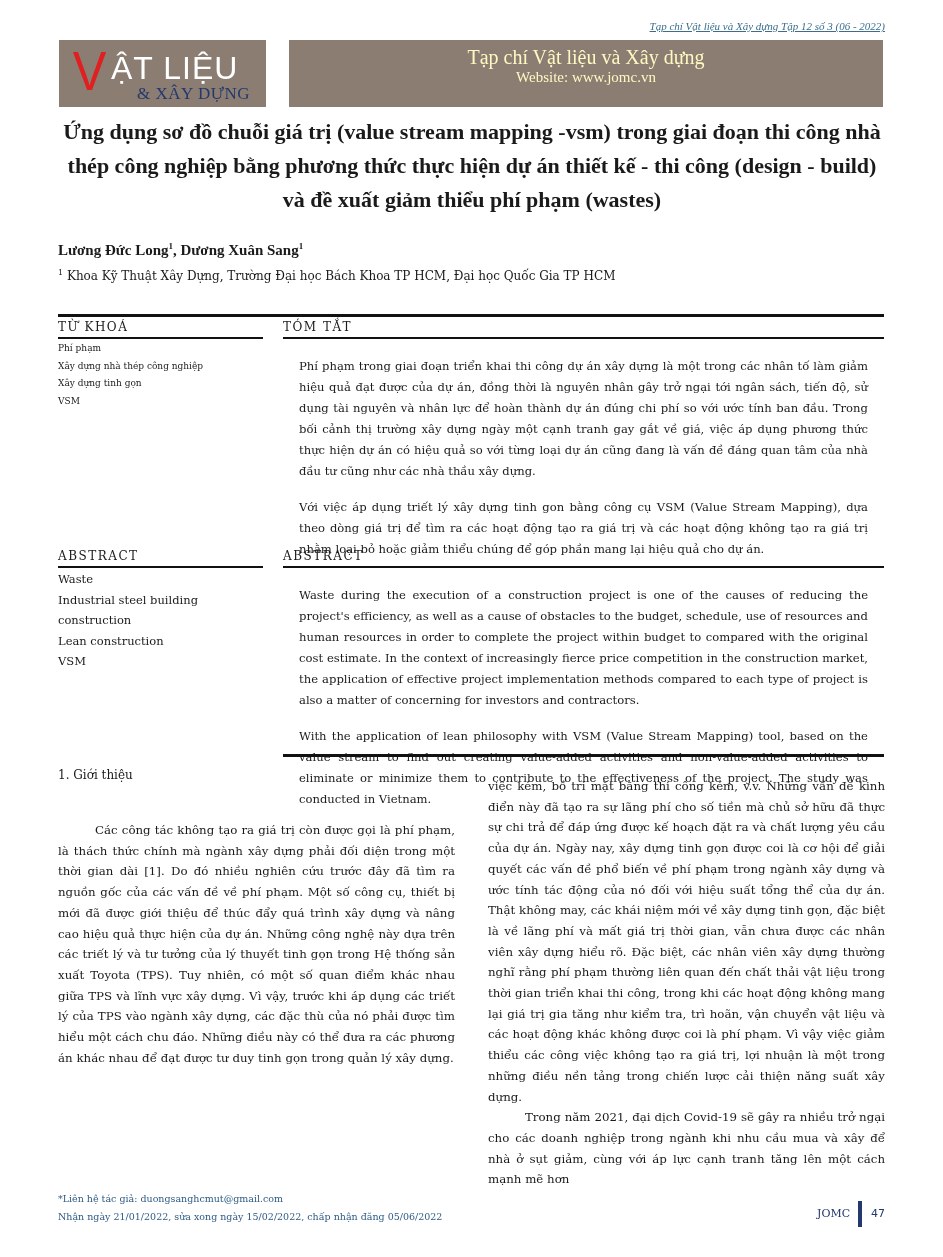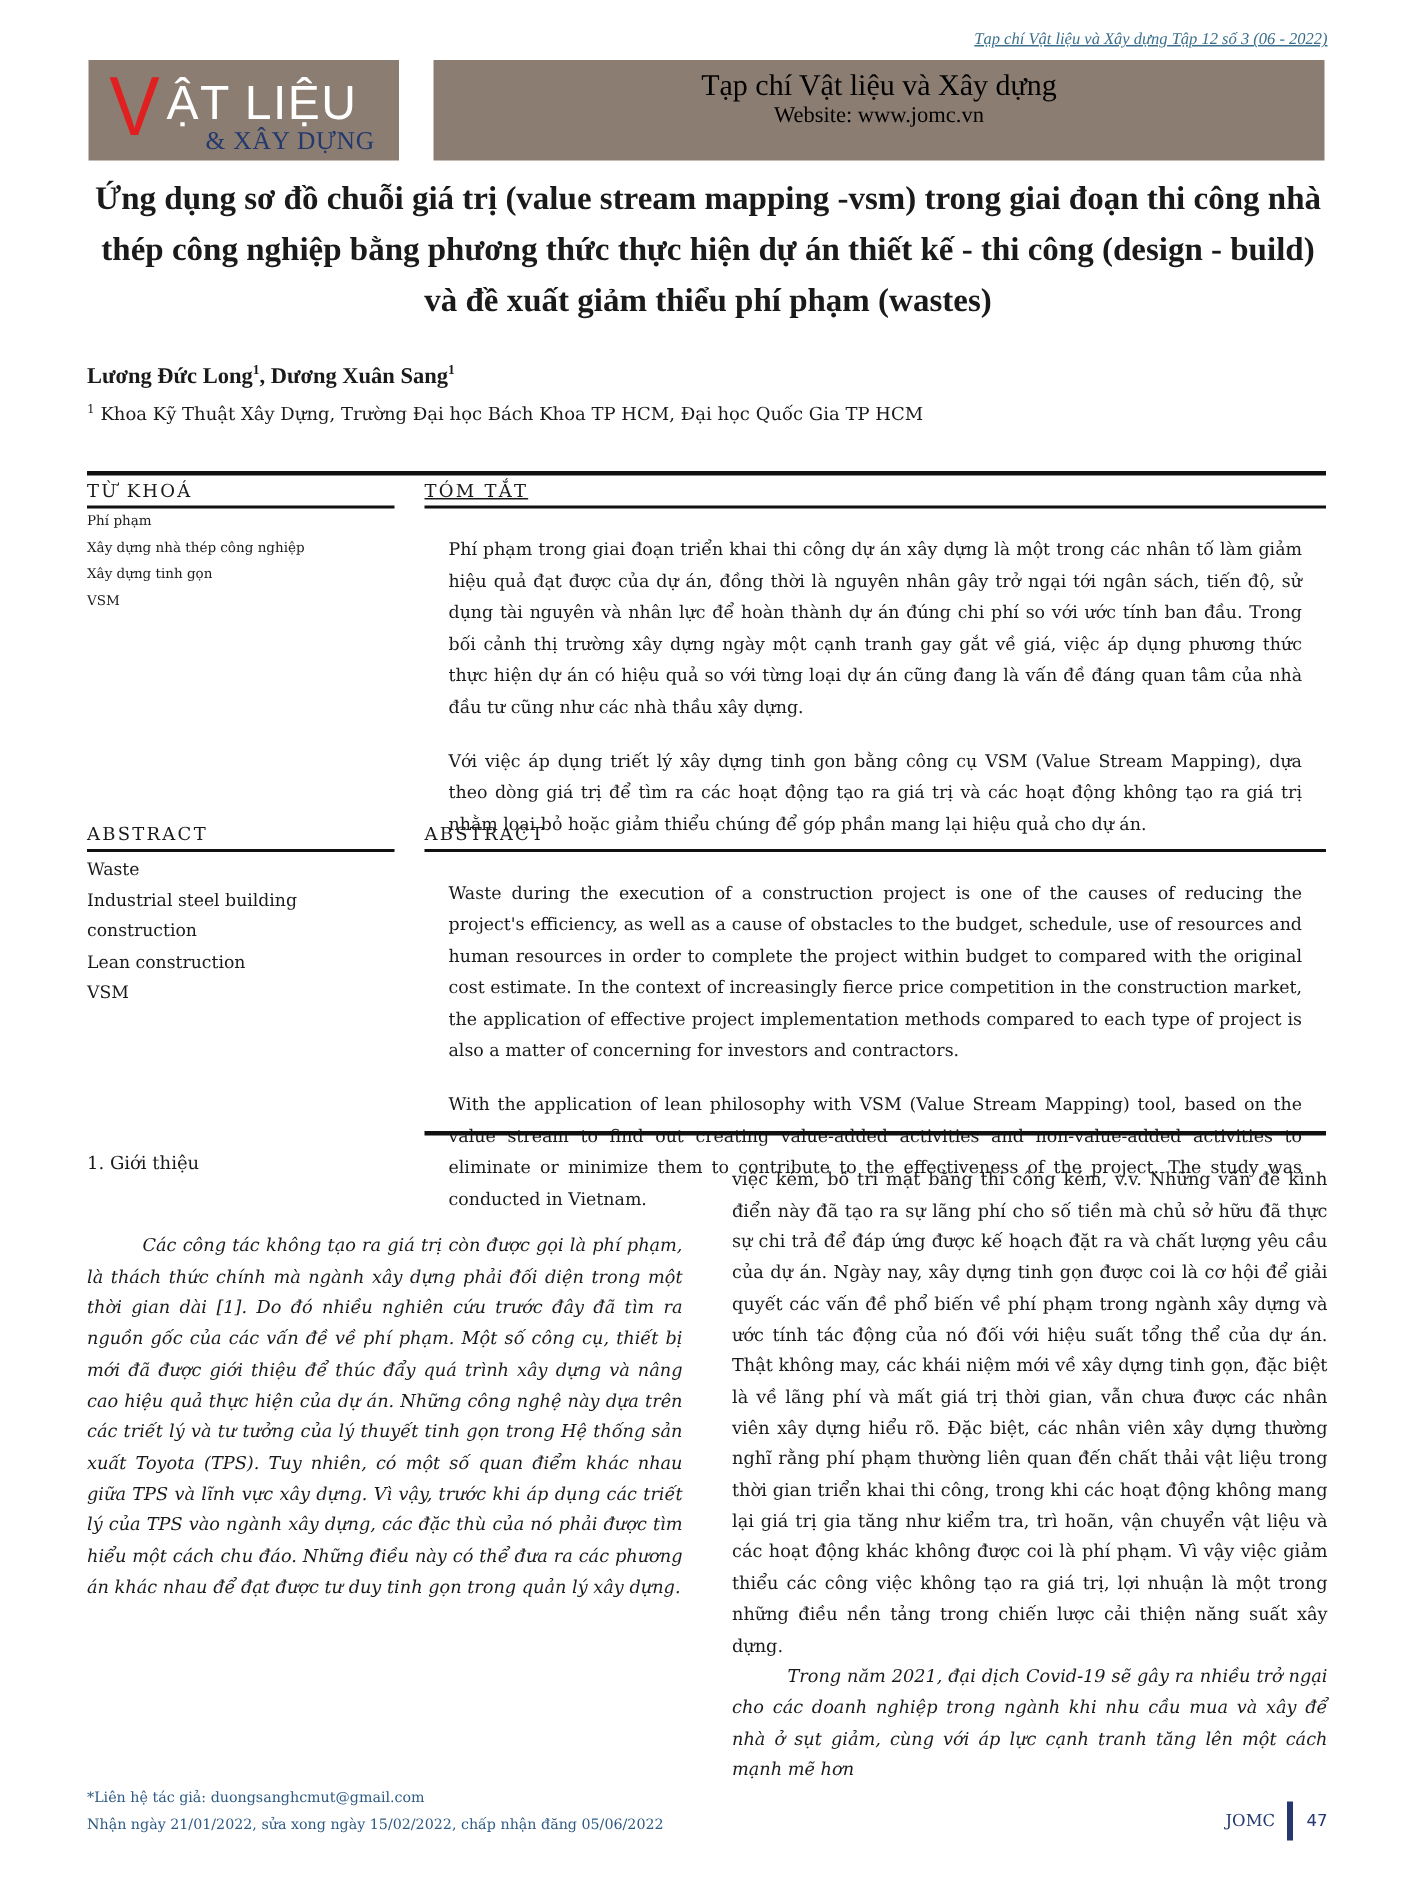--- a/index.html
+++ b/index.html
@@ -3,39 +3,39 @@
 <meta charset="utf-8">
 <style>
   html, body { margin:0; padding:0; background:#fff; }
   body { width:943px; height:1257px; position:relative; overflow:hidden; font-family:"DejaVu Serif","Liberation Serif",serif; color:#1a1a1a; }
   .abs { position:absolute; }
   #running-head { left:560px; top:20px; width:325px; text-align:right; font-family:"Liberation Serif",serif; font-style:italic; font-size:11px; color:#3a6e8c;text-decoration:underline; }
   #logo-box { left:59px; top:40px; width:207px; height:67px; background:#8b7d71; }
   #logo-v { left:12px; top:3px; font-family:"Liberation Sans",sans-serif; font-size:56px; color:#e02020; font-weight:normal; line-height:1; transform:scaleX(0.9); }
   #logo-vatlieu { left:52px; top:10px; font-family:"Liberation Sans",sans-serif; font-size:32px; color:#fff; letter-spacing:1px; }
   #logo-xaydung { left:78px; top:44px; font-family:"Liberation Serif",serif; font-size:17px; color:#23386e; letter-spacing:0.5px; }
-  #banner { left:289px; top:40px; width:594px; height:67px; background:#8b7d71; color:#000000; text-align:center; font-family:"Liberation Serif",serif; }
+  #banner { left:289px; top:40px; width:594px; height:67px; background:#8b7d71; color:#fef9c3; text-align:center; font-family:"Liberation Serif",serif; }
   #banner .t1 { font-size:20px; margin-top:6px; line-height:22px; }
   #banner .t2 { font-size:14px; line-height:17px; }
   #banner .t3 { font-size:15px; line-height:18px; }
   #title { left:60px; top:115px; width:824px; text-align:center; font-family:"Liberation Serif",serif; font-weight:bold; font-size:22px; line-height:34px; color:#1a1a1a; }
   #authors { left:58px; top:241px; font-family:"Liberation Serif",serif; font-weight:bold; font-size:15px; }
   #authors sup { font-size:9px; }
   #affil { left:58px; top:268px; font-family:"DejaVu Serif",serif; font-size:12px; }
   #affil sup { font-size:8px; }
   .rule-top { height:3px; background:#111; }
   .rule-mid { height:2px; background:#111; }
   .sechead { font-family:"DejaVu Serif",serif; font-size:12px; letter-spacing:1.5px; }
   .kw { font-family:"DejaVu Serif",serif; font-size:11.5px; line-height:20.5px; }
   .kw.vn { font-size:9px; line-height:17.5px; }
   .abstxt { font-family:"DejaVu Serif",serif; font-size:11.6px; line-height:20.9px; text-align:justify; }
   .abstxt p { margin:16px; }
   .col { font-family:"DejaVu Serif",serif; font-size:11.8px; line-height:20.7px; text-align:justify; }
   .col p { margin:0; }
-  .indent { text-indent:37px;font-style:italic; }
+  .indent { text-indent:37px; }
   #sec1 { left:58px; top:768px; font-family:"DejaVu Serif",serif; font-weight:normal; font-size:12px; }
   .foot { font-family:"DejaVu Serif",serif; font-size:9.5px; color:#2d5a84; line-height:18px; }
   #jomc { left:817px; top:1207px; font-family:"DejaVu Serif",serif; font-size:11px; color:#23386e; }
   #jomc-bar { left:858px; top:1201px; width:4px; height:26px; background:#23386e; }
   #pagenum { left:871px; top:1207px; font-family:"DejaVu Sans",sans-serif; font-size:11px; color:#23386e; }
 </style>
 </head>
 <body>
 
 <div class="abs" id="running-head">Tạp chí Vật liệu và Xây dựng Tập 12 số 3 (06 - 2022)</div>
@@ -64,21 +64,21 @@
 <div class="abs rule-top" style="left:58px;top:314px;width:826px;"></div>
 <div class="abs sechead" style="left:58px;top:320px;">TỪ KHOÁ</div>
 <div class="abs rule-mid" style="left:58px;top:337px;width:205px;"></div>
 <div class="abs" style="left:58px;top:340px;width:205px;">
   <div class="kw vn">Phí phạm</div>
   <div class="kw vn">Xây dựng nhà thép công nghiệp</div>
   <div class="kw vn">Xây dựng tinh gọn</div>
   <div class="kw vn">VSM</div>
 </div>
 
-<div class="abs sechead" style="left:283px;top:320px;text-decoration:underline;">TÓM TẮT</div>
+<div class="abs sechead" style="left:283px;top:320px;">TÓM TẮT</div>
 <div class="abs rule-mid" style="left:283px;top:337px;width:601px;"></div>
 <div class="abs abstxt" style="left:283px;top:340px;width:601px;">
   <p>Phí phạm trong giai đoạn triển khai thi công dự án xây dựng là một trong các nhân tố làm giảm hiệu quả đạt được của dự án, đồng thời là nguyên nhân gây trở ngại tới ngân sách, tiến độ, sử dụng tài nguyên và nhân lực để hoàn thành dự án đúng chi phí so với ước tính ban đầu. Trong bối cảnh thị trường xây dựng ngày một cạnh tranh gay gắt về giá, việc áp dụng phương thức thực hiện dự án có hiệu quả so với từng loại dự án cũng đang là vấn đề đáng quan tâm của nhà đầu tư cũng như các nhà thầu xây dựng.</p>
   <p>Với việc áp dụng triết lý xây dựng tinh gon bằng công cụ VSM (Value Stream Mapping), dựa theo dòng giá trị để tìm ra các hoạt động tạo ra giá trị và các hoạt động không tạo ra giá trị nhằm loại bỏ hoặc giảm thiểu chúng để góp phần mang lại hiệu quả cho dự án.</p>
 </div>
 
 <div class="abs sechead" style="left:58px;top:549px;">ABSTRACT</div>
 <div class="abs rule-mid" style="left:58px;top:566px;width:205px;"></div>
 <div class="abs" style="left:58px;top:569px;width:205px;">
   <div class="kw">Waste</div>

